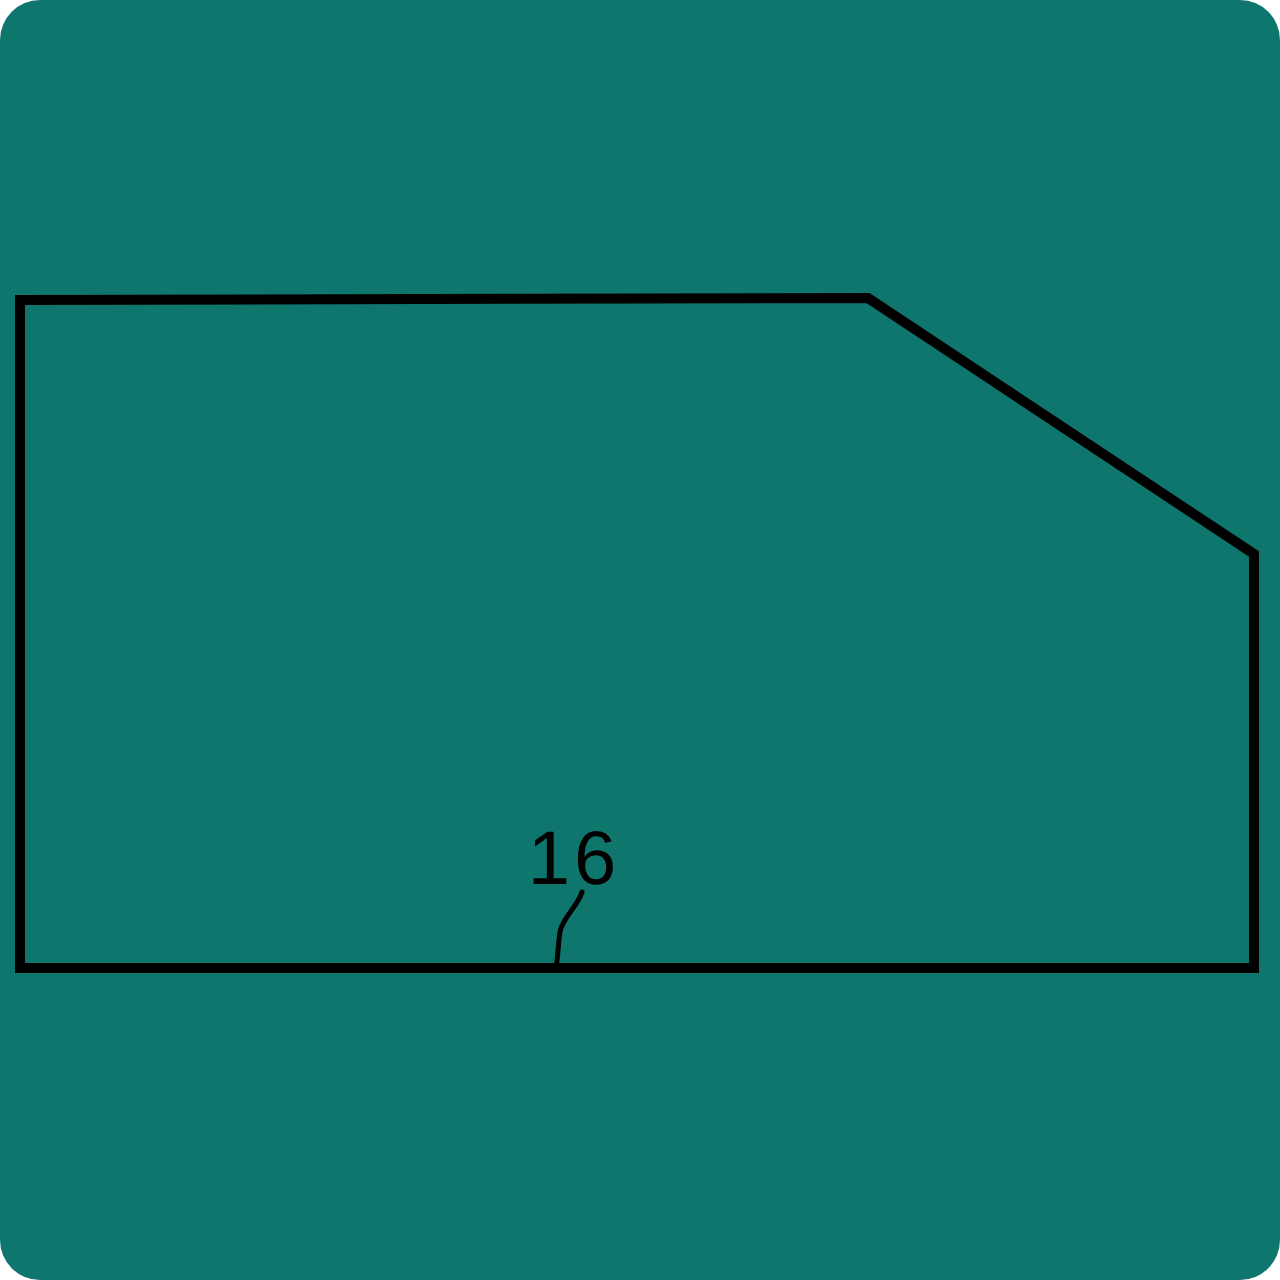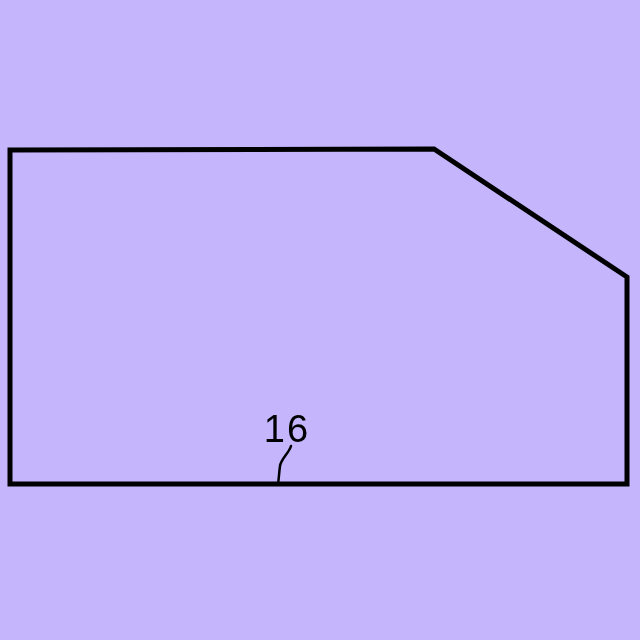--- a/index.html
+++ b/index.html
@@ -34,21 +34,21 @@
   .ref-label {
     font-family: "Liberation Sans", sans-serif;
     font-size: 38px;
     font-weight: 400;
     letter-spacing: 2px;
   }
 </style>
 </head>
 <body>
 
-<div class="figure-canvas" style="background: #c4b5fd;">
+<div class="figure-canvas" style="background: #0f766e; border-radius: 20px;">
   <svg width="640" height="640" viewBox="0 0 640 640">
 
     <polygon class="outline" stroke="#000000" points="10,150 434,149 627,277 627,484 10,484"></polygon>
 
     <path class="leader" stroke="#000000" d="M 291,446 C 289,453 281,459 280,466 C 279,473 279,478 278,484"></path>
 
     <text class="ref-label" x="287" y="442" text-anchor="middle" fill="#000000">16</text>
   </svg>
 </div>
 

